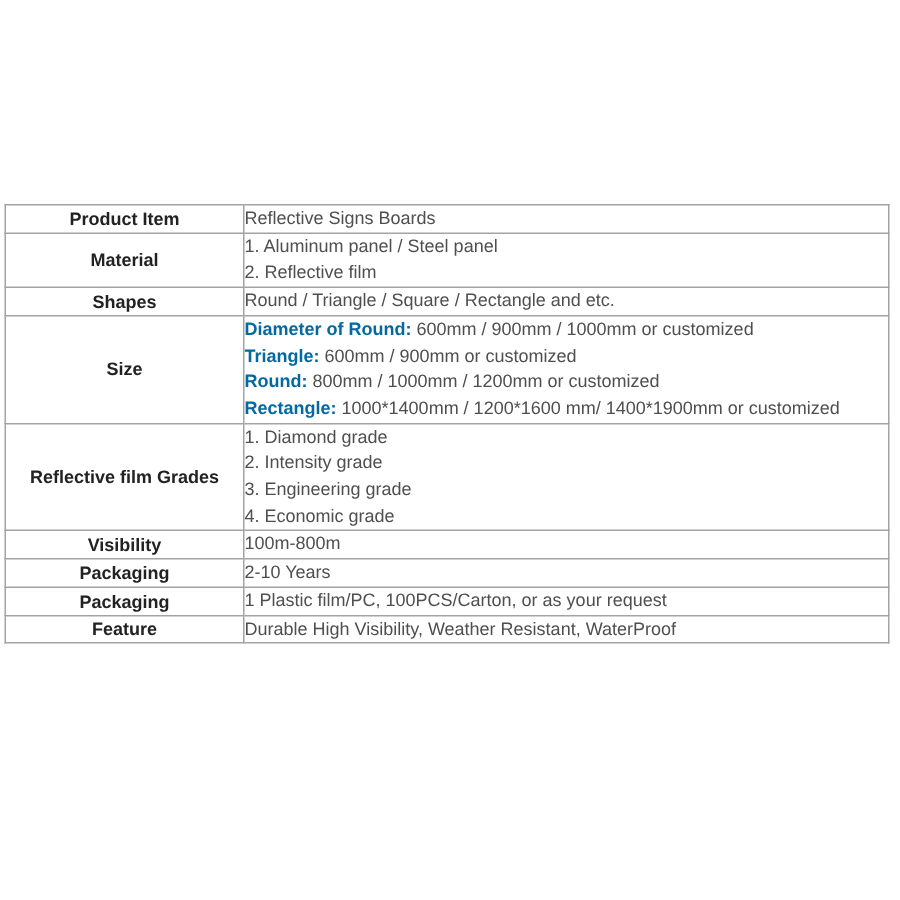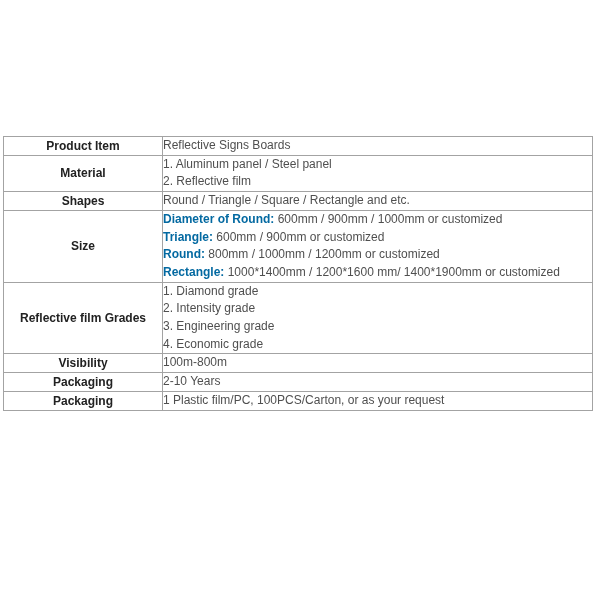--- a/index.html
+++ b/index.html
@@ -108,15 +108,21 @@
           <td class="value-cell">
             <div class="line">2-10 Years</div>
           </td>
         </tr>
         <tr>
           <td class="label-cell">Packaging</td>
           <td class="value-cell">
             <div class="line">1 Plastic film/PC, 100PCS/Carton, or as your request</div>
           </td>
         </tr>
+        <tr>
+          <td class="label-cell">Feature</td>
+          <td class="value-cell">
+            <div class="line">Durable High Visibility, Weather Resistant, WaterProof</div>
+          </td>
+        </tr>
       </tbody>
   </table>
 </div>
 
 </body></html>

